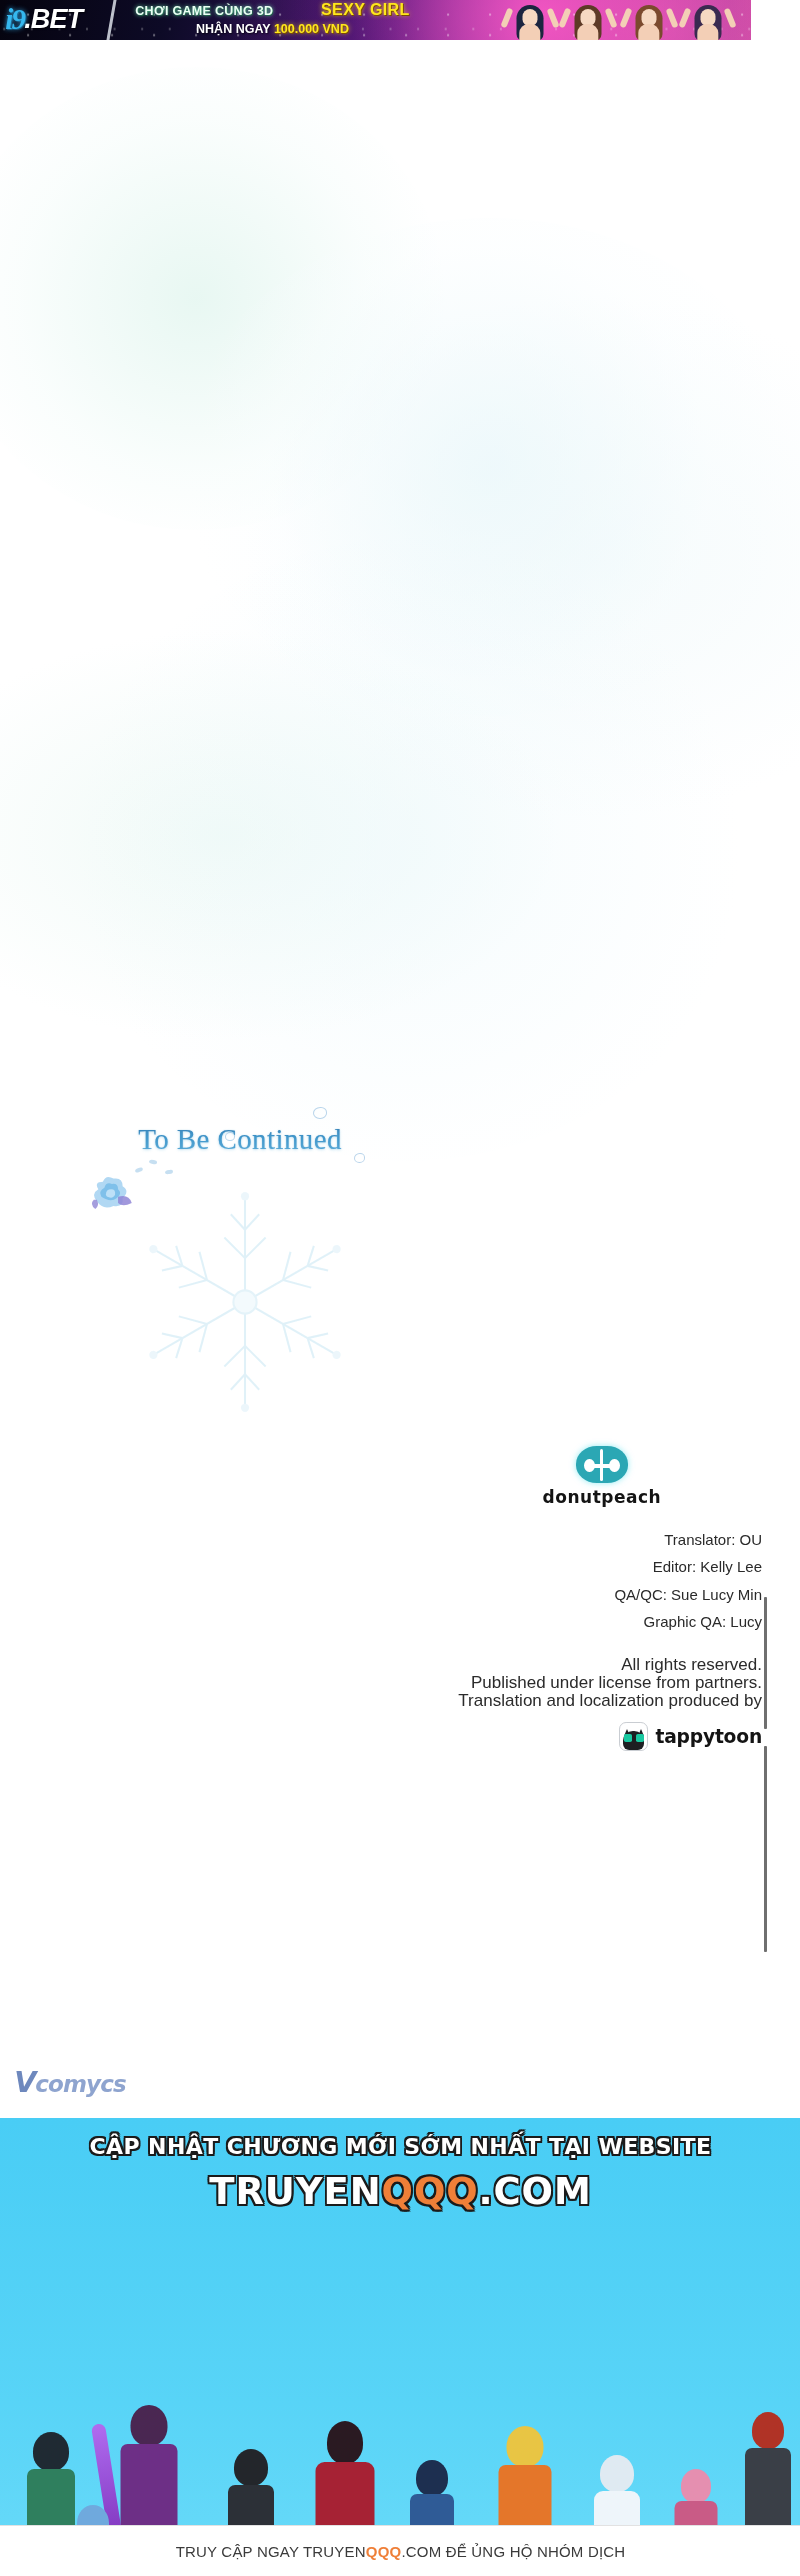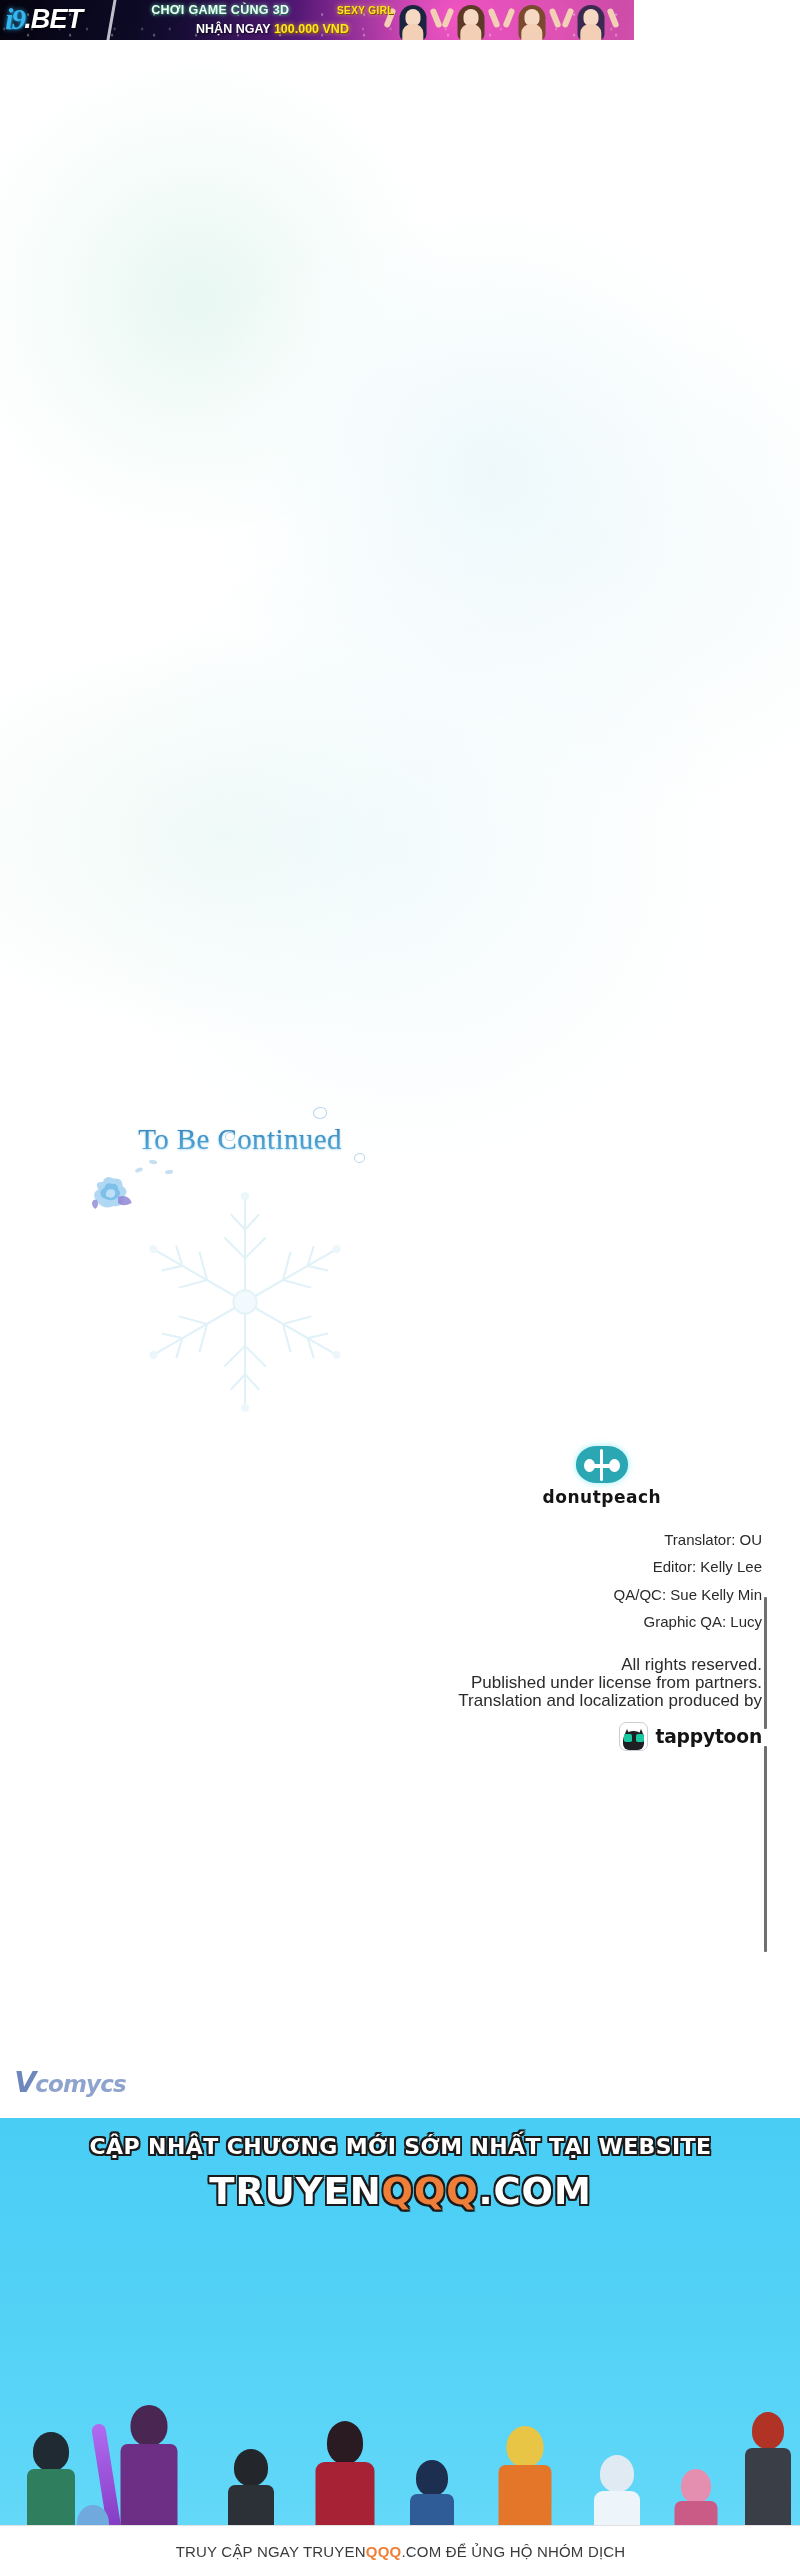--- a/index.html
+++ b/index.html
@@ -15,21 +15,21 @@
     width: 801px;
     height: 2576px;
     overflow: hidden;
     background: #ffffff;
   }
 
   
   .top-ad {
     position: absolute;
     left: 0; top: 0;
-    width: 634px; height: 40px;
+    width: 751px; height: 40px;
     overflow: hidden;
     background: #0b0a1e;
   }
   .top-ad-bg {
     position: absolute; inset: 0;
     background:
       radial-gradient(circle at 72% 40%, rgba(255,90,200,.85) 0%, rgba(150,40,170,.25) 35%, rgba(20,10,50,0) 60%),
       radial-gradient(circle at 88% 60%, rgba(255,120,190,.6) 0%, rgba(120,30,140,.2) 40%, rgba(20,10,50,0) 65%),
       linear-gradient(100deg, #05040f 0%, #0d0a26 22%, #241048 38%, #3b1266 52%, #6b1a8d 68%, #b02a8f 84%, #d84a9c 100%);
   }
@@ -80,21 +80,21 @@
     letter-spacing: 0.3px;
     white-space: nowrap;
   }
   .ad-line1 .lt {
     color: #e9fff4;
     text-shadow: 0 0 4.4px rgba(120,255,190,.9), 0.9px 0.9px 0 #0b3a2c;
     margin-top: 43px;
   }
   .ad-line1 .hot {
     color: #ffe71c;
-    font-size: 10px;
+    font-size: 16px;
     text-shadow: 0.9px 0.9px 0 #7a4a00, 0 0 5.3px rgba(255,220,40,.9);
     letter-spacing: 0.4px;
     padding-left: 44px;
   }
   .ad-line2 {
     font-weight: bold;
     font-size: 12.5px;
     line-height: 18px;
     white-space: nowrap;
   }
@@ -615,21 +615,21 @@
       <div class="donut-mark">
         <span class="donut-link"></span>
         <span class="donut-bar"></span>
       </div>
       <div class="donut-word">donutpeach</div>
     </div>
 
     <div class="credit-lines">
       <div class="line">Translator: OU</div>
       <div class="line">Editor: Kelly Lee</div>
-      <div class="line">QA/QC: Sue Kelly Min</div>
+      <div class="line">QA/QC: Sue Lucy Min</div>
       <div class="line">Graphic QA: Lucy</div>
     </div>
 
     <div class="legal">
       <div class="line">All rights reserved.</div>
       <div class="line">Published under license from partners.</div>
       <div class="line">Translation and localization produced by</div>
     </div>
 
     <div class="tappy-row">

